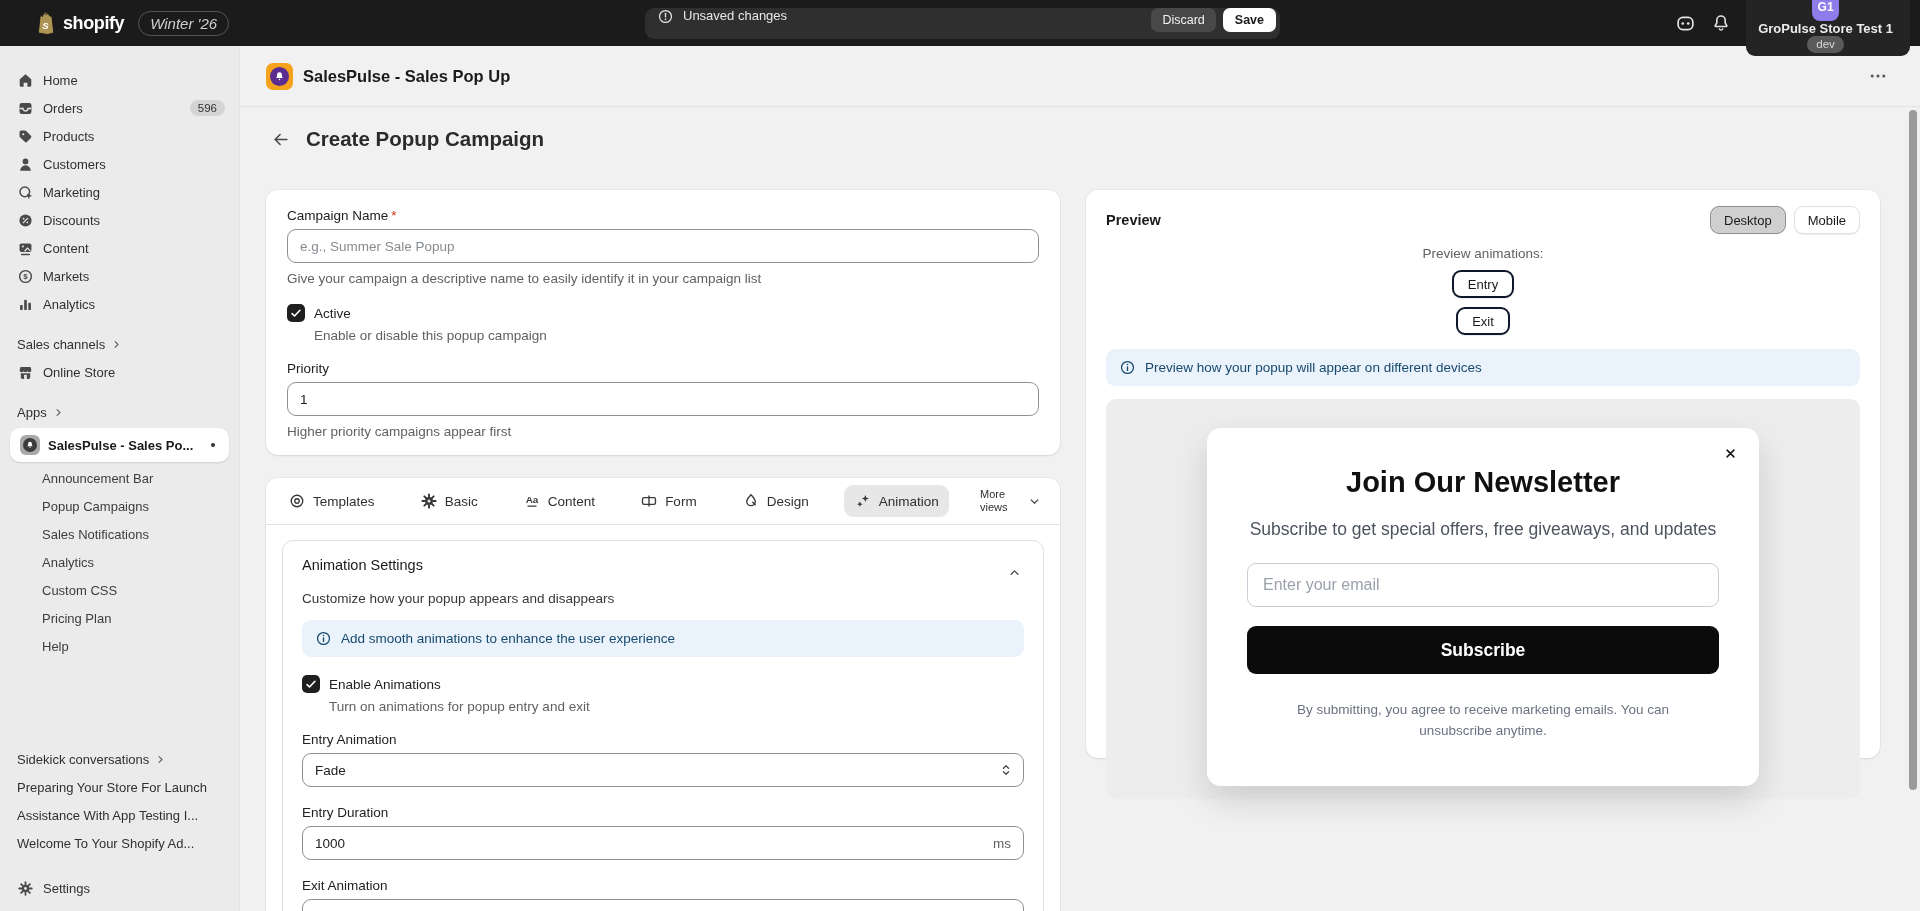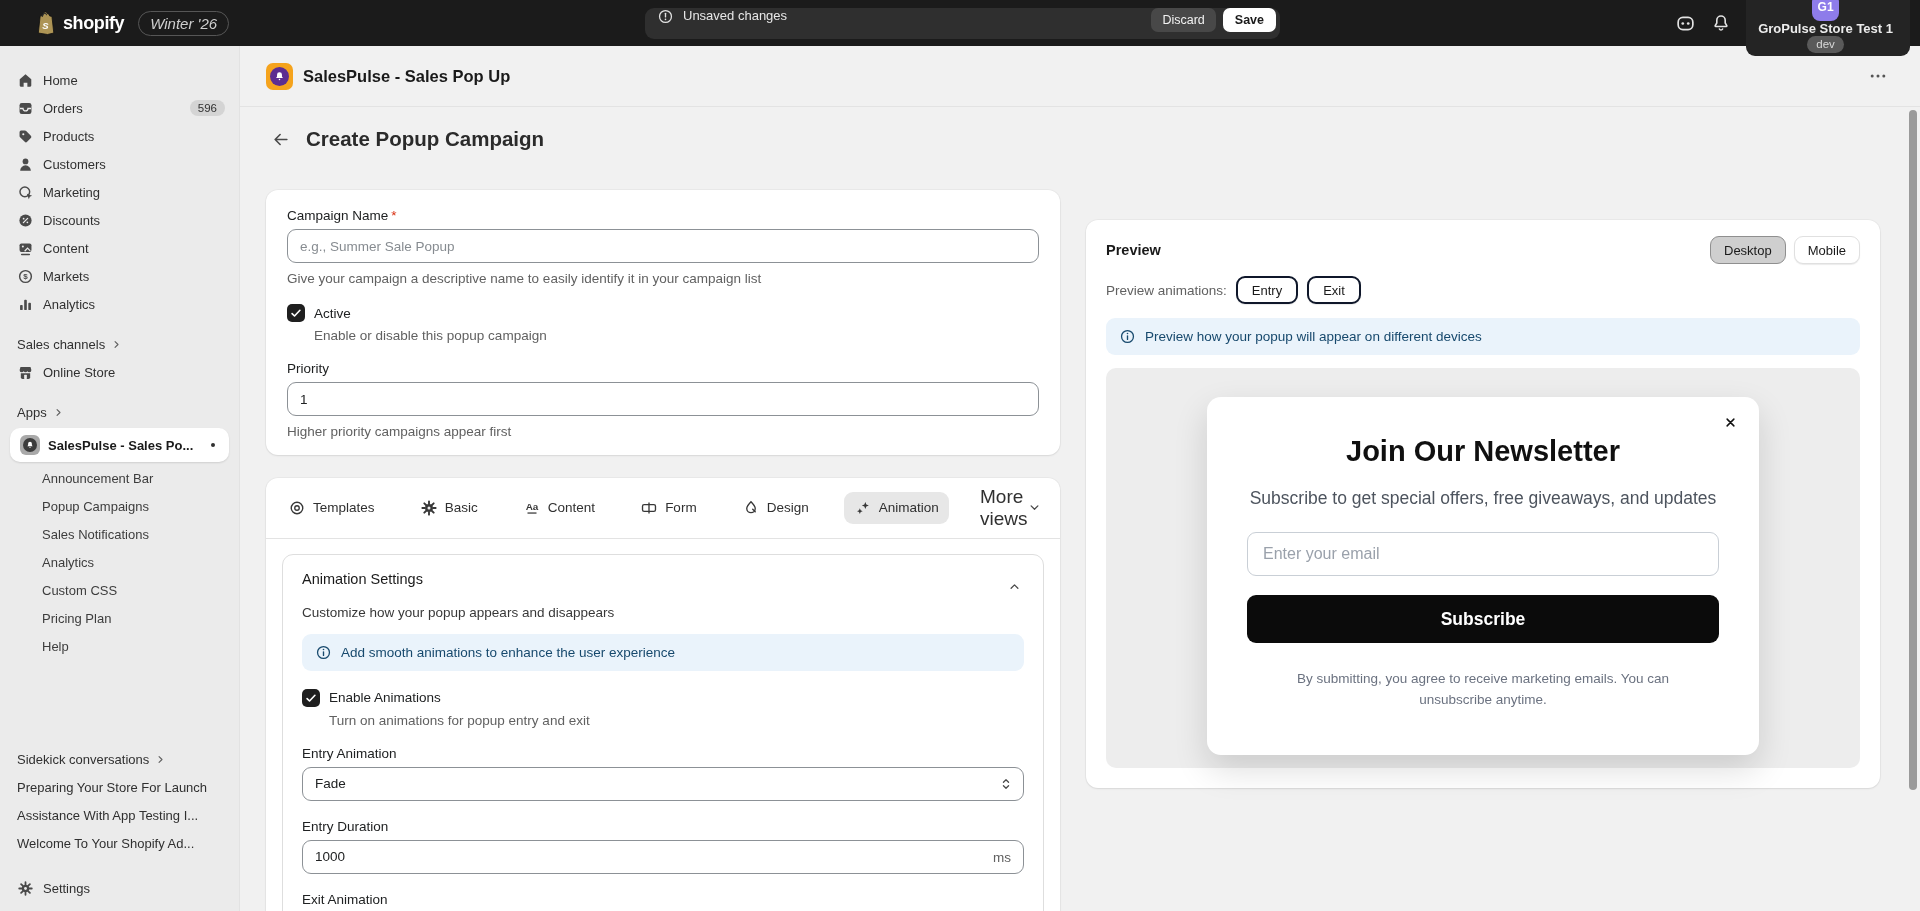--- a/index.html
+++ b/index.html
@@ -69,41 +69,41 @@
   .cb-label { font-size:13.5px; color:#202223; }
   .cb-help { margin:6px 0 0 27px; font-size:13.5px; color:#616161; }
   .mt18 { margin-top:18px; }
 
   
   .card-tabs { left:26px; top:432px; width:794px; height:562px; overflow:hidden; }
   .tabs { display:flex; align-items:center; justify-content:space-between; padding:7px 12px; border-bottom:1px solid #e3e3e3; }
   .tab { display:flex; align-items:center; gap:7px; font-size:13.5px; color:#303030; padding:7px 10px; border-radius:9px; background:none; border:none; font-family:inherit; }
   .tab .ic { color:#383838; }
   .tab.active { background:#e7e7e7; }
-  .tab-more { display:flex; align-items:center; gap:5px; background:none; border:none; font-size:19px; color:#303030; font-family:inherit; line-height:1.15; text-align:left; }
+  .tab-more { display:flex; align-items:center; gap:5px; background:none; border:none; font-size:11px; color:#303030; font-family:inherit; line-height:1.15; text-align:left; }
   .inner-box { margin:15px 16px; border:1px solid #dedede; border-radius:11px; padding:16px 19px; }
   .box-head { display:flex; align-items:flex-start; justify-content:space-between; }
   .box-title { font-size:14.5px; font-weight:normal; color:#1a1a1a; margin:0; }
   .collapse-btn { background:none; border:none; color:#4a4a4a; padding:2px; margin-top:6px; }
   .box-sub { font-size:13.5px; color:#383838; margin-top:9px; }
   .banner { margin-top:14px; background:#eaf3fb; border-radius:9px; padding:10px 13px; display:flex; align-items:center; gap:9px; color:#17496d; font-size:13.5px; }
   .select-box { margin-top:6px; height:34px; border:1px solid #8c9196; border-radius:9px; display:flex; align-items:center; justify-content:space-between; padding:0 9px 0 12px; font-size:13.5px; color:#202223; background:#fff; }
   .select-box .ic { color:#4a4a4a; }
   .input-wrap { position:relative; margin-top:6px; }
   .input-suffix { position:absolute; right:13px; top:50%; transform:translateY(-50%); color:#616161; font-size:13.5px; }
 
   
-  .card-preview { left:846px; top:144px; width:794px; height:568px; padding:16px 20px;margin-top:30px; }
+  .card-preview { left:846px; top:144px; width:794px; height:568px; padding:16px 20px; }
   .preview-head { display:flex; align-items:center; justify-content:space-between; }
   .preview-title { font-size:14.5px; font-weight:bold; color:#1a1a1a; margin:0; }
   .segmented { display:flex; gap:8px; }
   .seg-btn { height:28px; padding:0 13px; border-radius:9px; font-size:13px; font-family:inherit; color:#1a1a1a; }
   .seg-btn.active { background:#cfcfcf; border:1px solid #8f8f8f; }
   .seg-btn.plain { background:#fff; border:1px solid #e0e0e0; box-shadow:0 1px 1px rgba(0,0,0,.08); }
-  .anim-row { display:flex; align-items:center; gap:9px; margin-top:12px; }
+  .anim-row { display:flex; align-items:center; justify-content:center; gap:9px; margin-top:12px;flex-direction:column; }
   .anim-label { color:#616161; font-size:13.5px; }
   .mini-btn { background:#fff; border:2px solid #0f172a; box-shadow:0 1px 1px rgba(0,0,0,.08); border-radius:9px; height:28px; padding:0 14px; font-size:13px; color:#1a1a1a; font-family:inherit; }
   .viewport { margin-top:13px; height:400px; background:#ededed; border-radius:10px; position:relative; }
   .popup-modal { position:absolute; left:50%; transform:translateX(-50%); top:29px; width:552px; background:#fff; border-radius:14px; box-shadow:0 14px 34px rgba(0,0,0,.14); padding:24px 40px 44px; }
   .modal-close { position:absolute; top:14px; right:17px; background:none; border:none; color:#111; padding:4px; }
   .modal-title { font-size:29px; font-weight:bold; color:#101010; text-align:center; margin:14px 0 0; }
   .modal-sub { font-size:17.5px; color:#4d545e; text-align:center; margin:20px 0 0; }
   .modal-email { margin-top:23px; width:100%; height:44px; border:1px solid #c9cfd6; border-radius:9px; padding:0 15px; font-size:16px; color:#202223; font-family:inherit; }
   .modal-email::placeholder { color:#9aa1ab; }
   .modal-subscribe { margin-top:19px; width:100%; height:48px; background:#0b0b0b; color:#fff; border:none; border-radius:9px; font-size:17.5px; font-weight:bold; font-family:inherit; }

